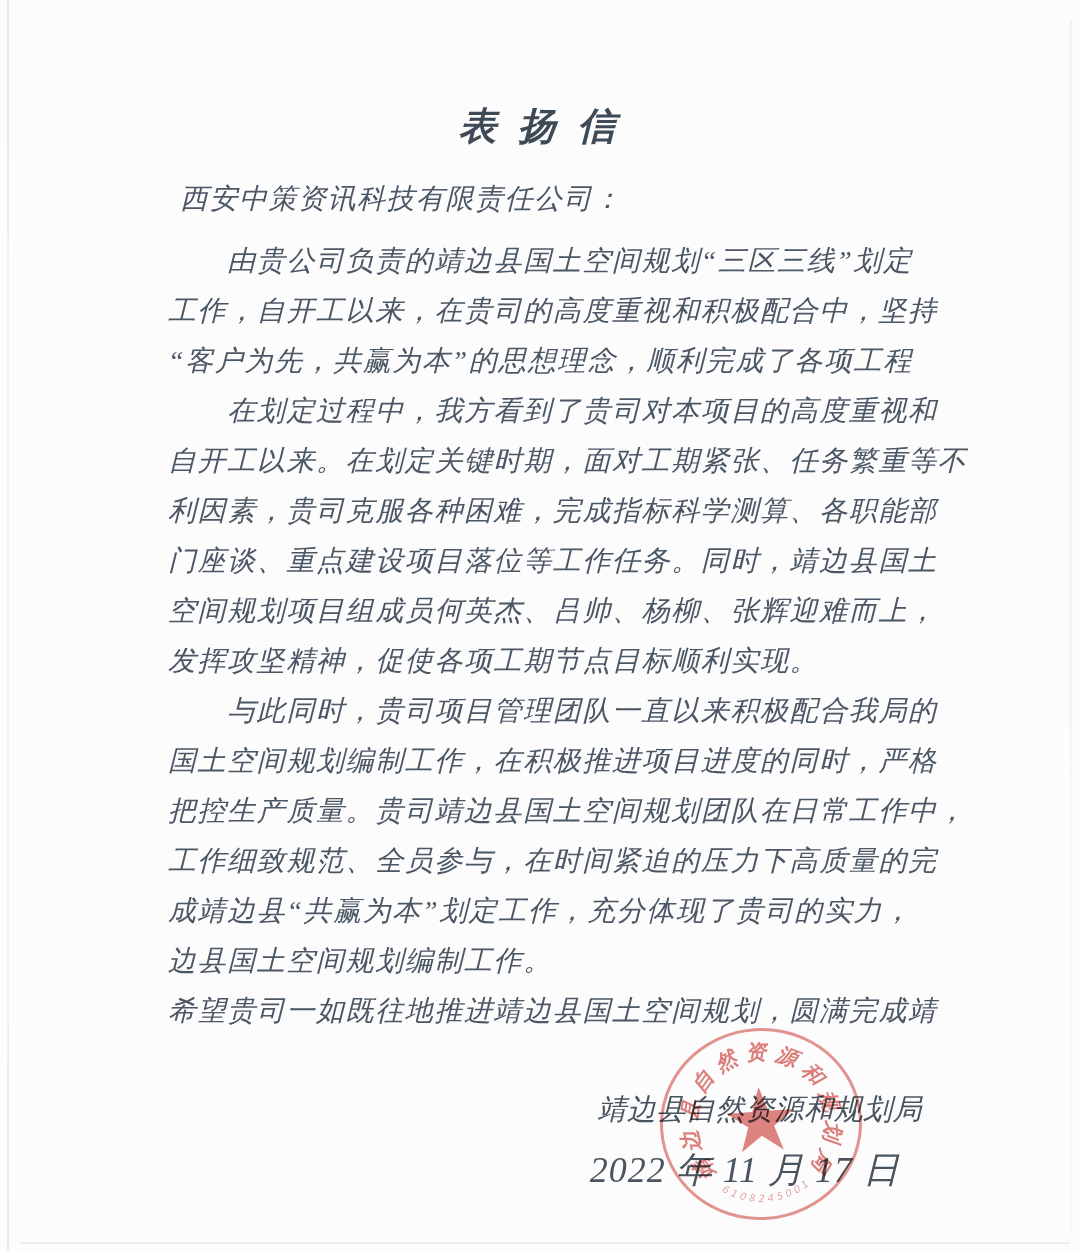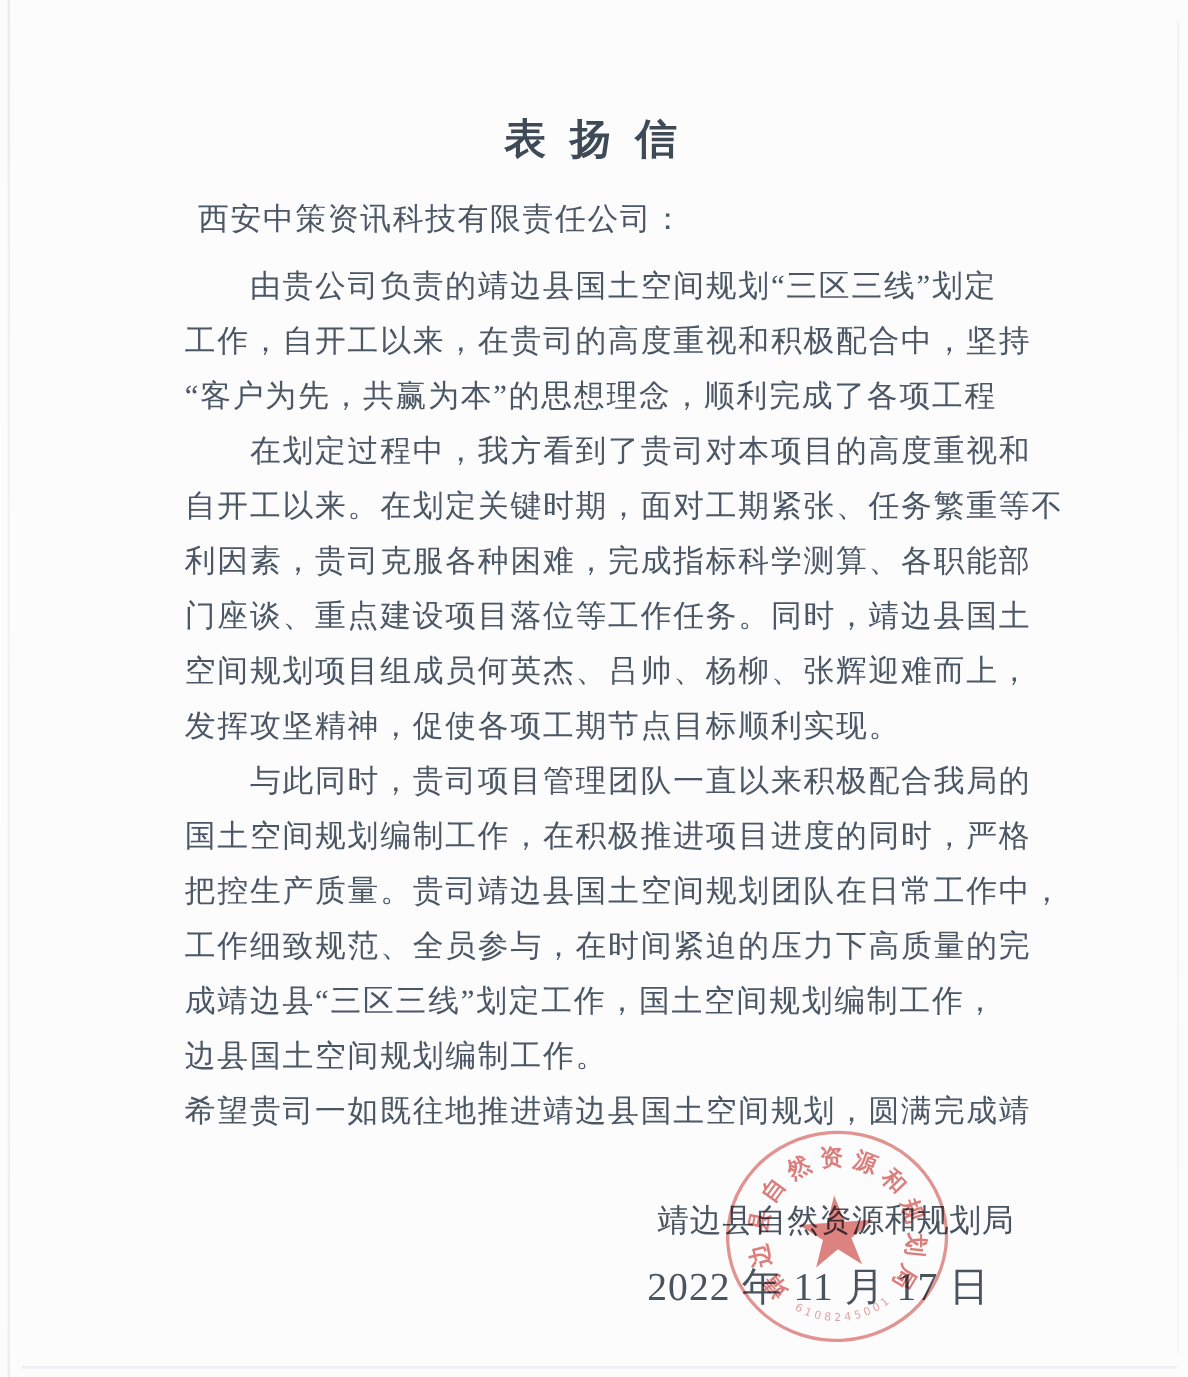--- a/index.html
+++ b/index.html
@@ -6,20 +6,21 @@
   body{
     width:1080px;height:1252px;
     background:#ffffff;
     font-family:"Liberation Serif","DejaVu Serif",serif;
     position:relative;
     overflow:hidden;
   }
   .page{
     position:absolute;inset:0;
     background:#fcfcfd;
+    font-style:italic;
   }
   
   .edge-left{position:absolute;left:7px;top:0;width:2px;height:1252px;background:linear-gradient(#e3e6ea,#eef0f3 40%,#e6e9ec);opacity:.8;}
   .edge-right{position:absolute;right:8px;top:20px;width:2px;height:1210px;background:linear-gradient(#eceef1,#f2f3f5);opacity:.7;}
   .edge-bottom{position:absolute;left:20px;bottom:8px;width:1050px;height:2px;background:#e9ebee;opacity:.85;}
 
   .title{
     position:absolute;top:101px;left:0;width:100%;
     text-align:center;
     font-size:38px;font-weight:600;
@@ -104,21 +105,21 @@
     <div class="body-line">　　在划定过程中，我方看到了贵司对本项目的高度重视和</div>
     <div class="body-line">自开工以来。在划定关键时期，面对工期紧张、任务繁重等不</div>
     <div class="body-line">利因素，贵司克服各种困难，完成指标科学测算、各职能部</div>
     <div class="body-line">门座谈、重点建设项目落位等工作任务。同时，靖边县国土</div>
     <div class="body-line">空间规划项目组成员何英杰、吕帅、杨柳、张辉迎难而上，</div>
     <div class="body-line">发挥攻坚精神，促使各项工期节点目标顺利实现。</div>
     <div class="body-line">　　与此同时，贵司项目管理团队一直以来积极配合我局的</div>
     <div class="body-line">国土空间规划编制工作，在积极推进项目进度的同时，严格</div>
     <div class="body-line">把控生产质量。贵司靖边县国土空间规划团队在日常工作中，</div>
     <div class="body-line">工作细致规范、全员参与，在时间紧迫的压力下高质量的完</div>
-    <div class="body-line">成靖边县“三区三线”划定工作，国土空间规划编制工作，</div>
+    <div class="body-line">成靖边县“共赢为本”划定工作，充分体现了贵司的实力，</div>
     <div class="body-line">边县国土空间规划编制工作。</div>
     <div class="body-line">希望贵司一如既往地推进靖边县国土空间规划，圆满完成靖</div>
   </div>
 
   <div class="signature">靖边县自然资源和规划局</div>
   <div class="date">2022 年 11 月 17 日</div>
 
   <div class="seal">
     <div class="seal-ring">
         <span class="seal-char" style="transform: rotate(-125deg) translateY(-72px);">靖</span>

